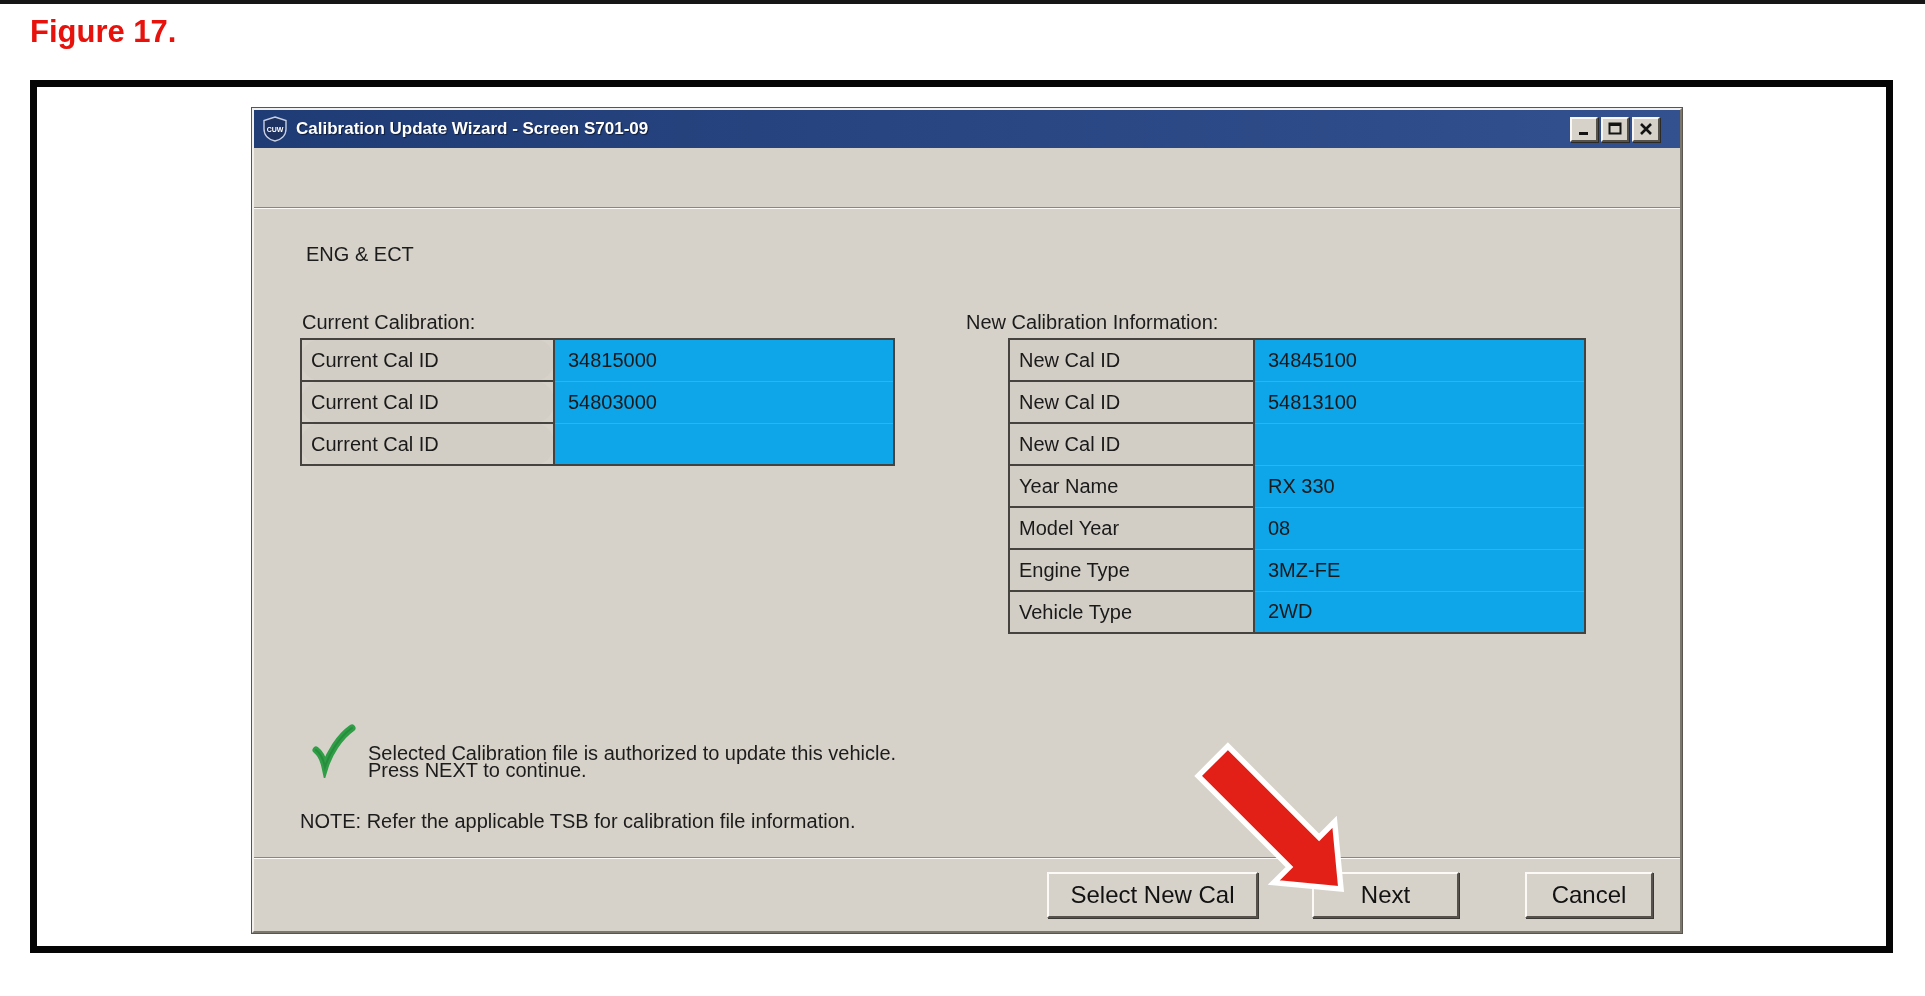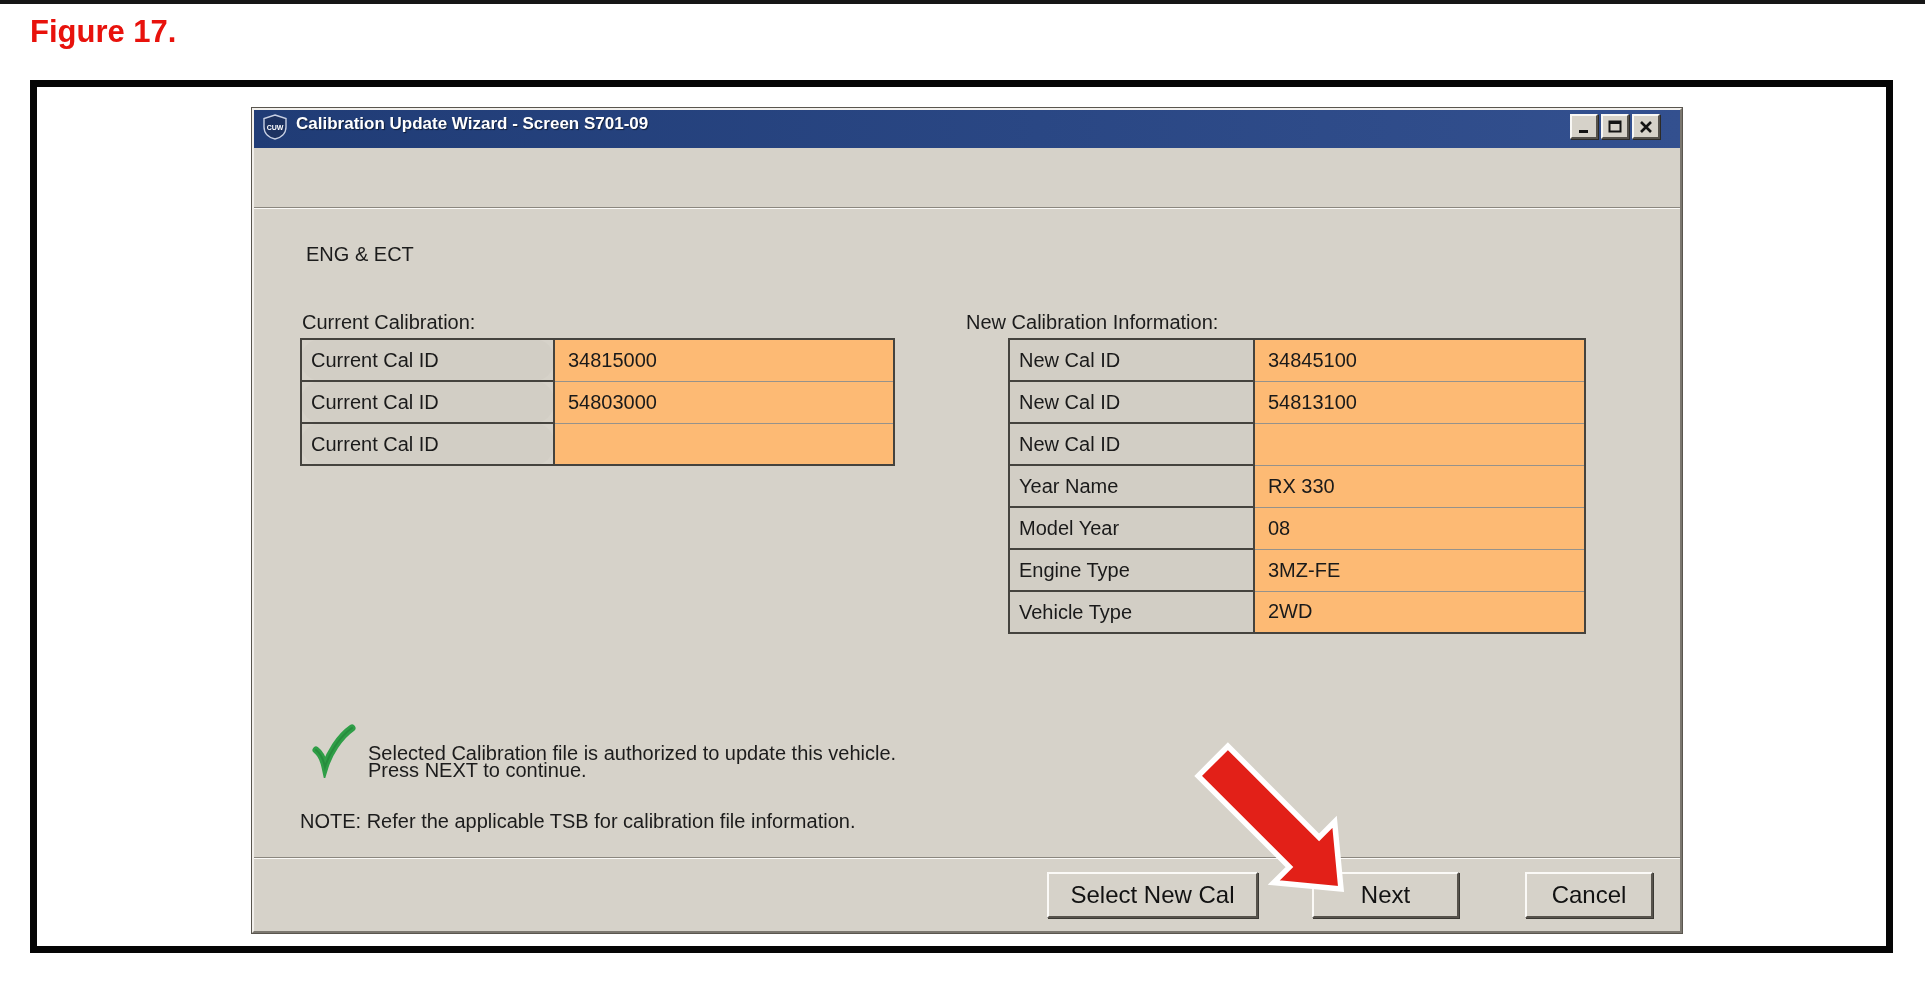--- a/index.html
+++ b/index.html
@@ -10,21 +10,21 @@
   .figure-label { position:absolute; left:30px; top:14px; font-size:31px; font-weight:bold; color:#e8120c; }
 
   .figure-frame { position:absolute; left:30px; top:80px; width:1863px; height:873px; border:7px solid #050505; background:#ffffff; }
 
   
   .dialog { position:absolute; left:252px; top:108px; width:1430px; height:825px; background:#d6d2c9;
             border:2px solid; border-color:#f2f0ec #7b776f #7b776f #f2f0ec; box-shadow:0 0 0 1px #5a564f; }
 
   .titlebar { position:absolute; left:0; top:0; width:100%; height:38px;
               background:linear-gradient(90deg,#203c76 0%, #2a4784 55%, #33508f 100%);
-              display:flex; align-items:flex-start; padding:4px 8px; }
+              display:flex; align-items:center; padding:4px 8px; }
   .title-icon { width:26px; height:26px; flex:0 0 auto; }
   .title-text { color:#ffffff; font-weight:bold; font-size:17px; margin-left:8px; white-space:nowrap;
                 text-shadow:1px 1px 1px rgba(0,0,0,.55); flex:1 1 auto; }
   .controls { display:flex; gap:3px; margin-right:12px; }
   .win-btn { width:28px; height:25px; background:#d6d2c9; display:flex; align-items:center; justify-content:center;
              border:2px solid; border-color:#f8f7f4 #55524c #55524c #f8f7f4; box-shadow:1px 1px 0 #2c2a27; }
 
   .content { position:absolute; left:0; top:38px; right:0; bottom:0; }
 
   .heading { position:absolute; left:16px; top:14px; font-size:30px; color:#161616; letter-spacing:.3px; }
@@ -36,21 +36,21 @@
   .sec-label { position:absolute; top:163px; font-size:20px; color:#1c1c1c; }
   .sec-label.cur { left:48px; }
   .sec-label.new { left:712px; }
 
   .cal-table { position:absolute; top:190px; border-collapse:collapse; table-layout:fixed; border:2px solid #45433e; }
   .cal-table.cur { left:46px;  width:595px; }
   .cal-table.new { left:734px; width:578px;margin-left:20px; }
   .cal-table tr  { height:42px; }
   .cal-table th  { background:#d2cec5; border:2px solid #45433e; font-weight:normal; text-align:left;
                    padding-left:9px; font-size:20px; color:#1a1a1a; }
-  .cal-table td  { background:#fdba74; border:1px solid #96928b; padding-left:13px; font-size:20px; color:#1a1a1a; }
+  .cal-table td  { background:#0ea5e9; border:1px solid #96928b; padding-left:13px; font-size:20px; color:#1a1a1a; }
   .cal-table.cur th { width:253px;border-radius:20px; }
   .cal-table.new th { width:245px; }
 
   .check-wrap { position:absolute; left:56px; top:576px; width:48px; height:54px; }
   .status-line { position:absolute; left:114px; font-size:20px; color:#1c1c1c; }
   .status-line.l1 { top:580px;margin-top:14px; }
   .status-line.l2 { top:611px; }
   .note-line { position:absolute; left:46px; top:662px; font-size:20px; color:#1c1c1c; }
 
   .btn { position:absolute; top:724px; height:46px; background:#d6d2c9; border:2px solid;

